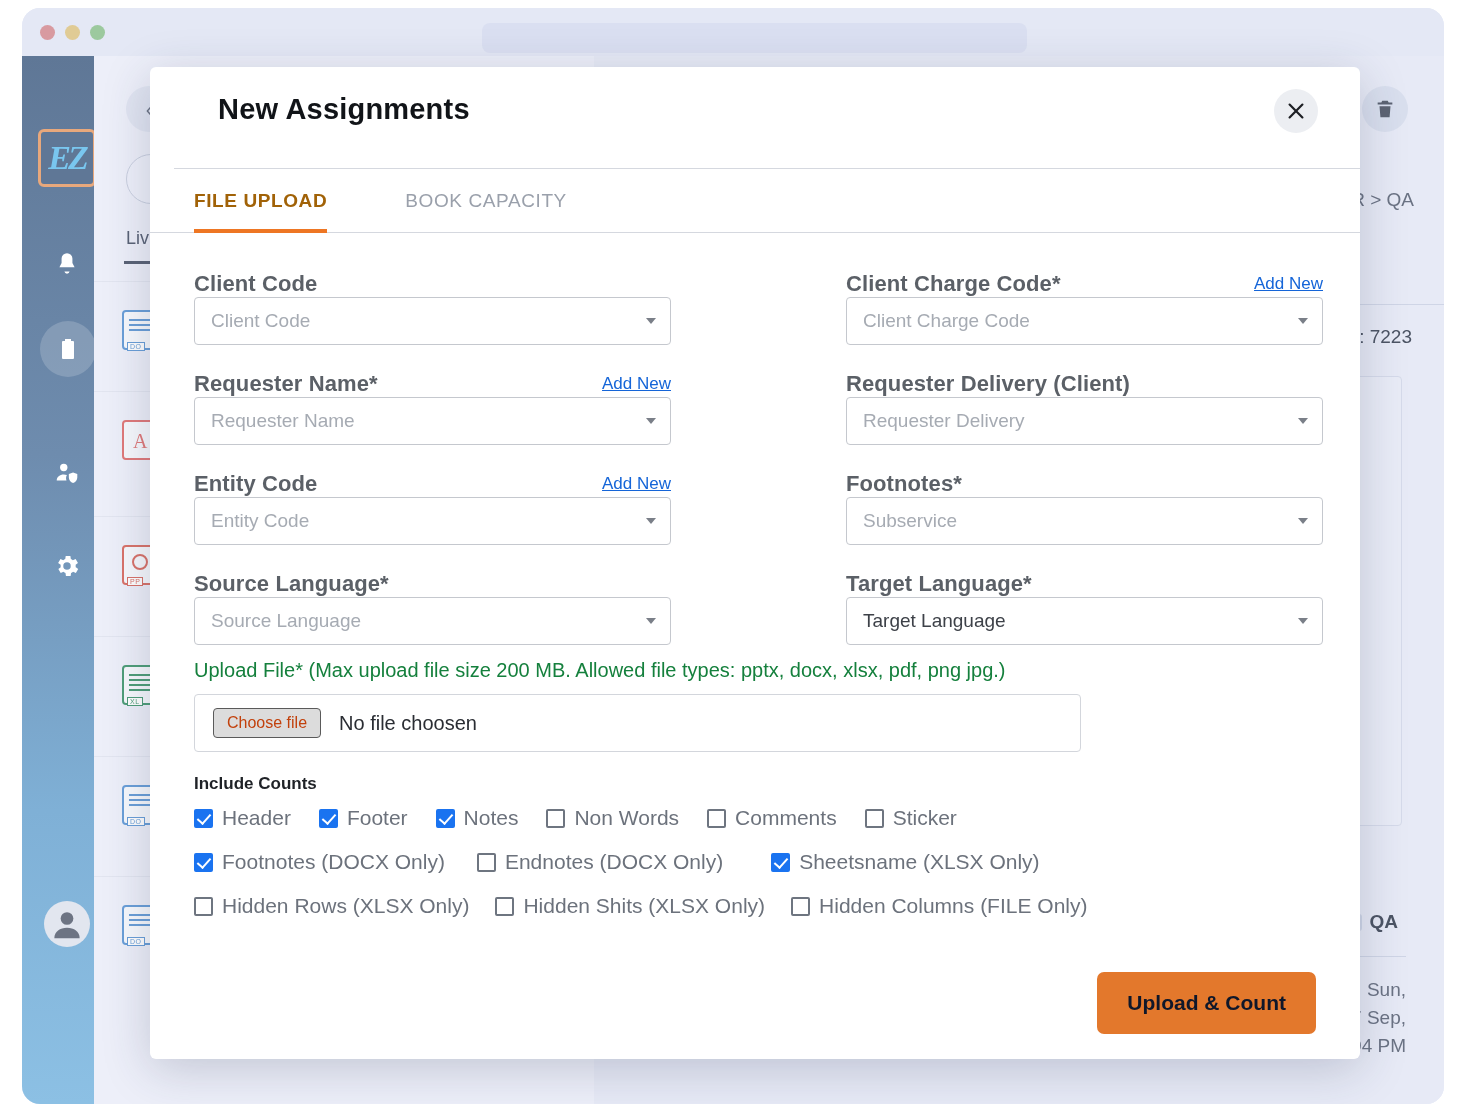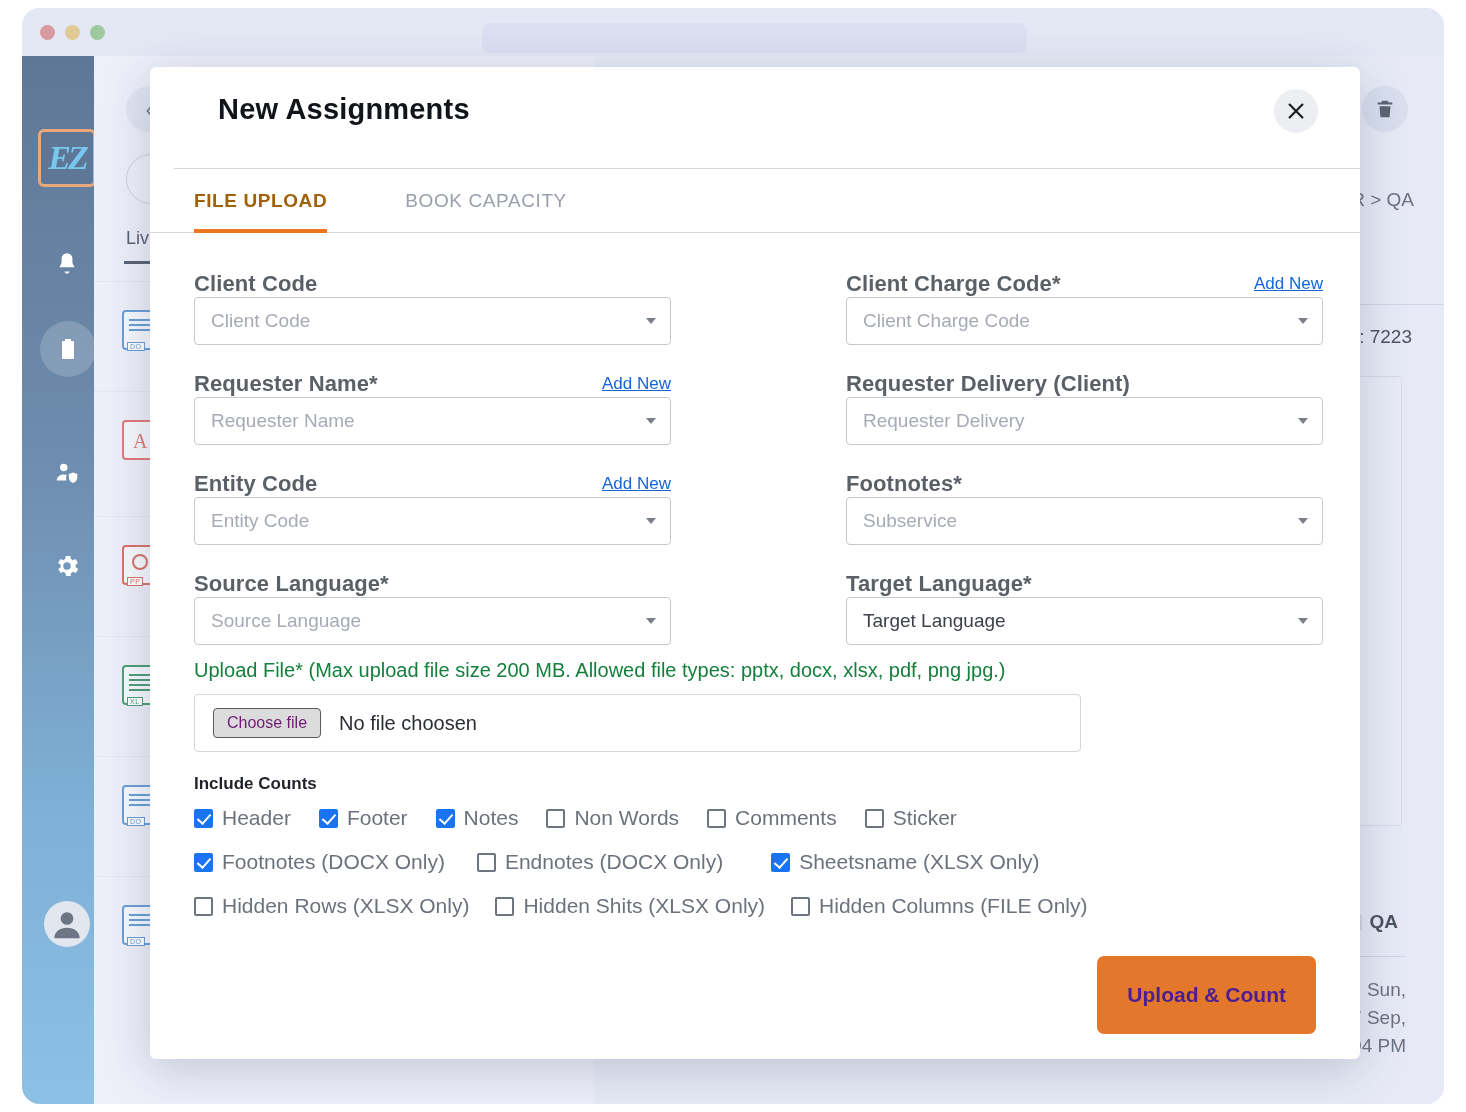--- a/index.html
+++ b/index.html
@@ -278,21 +278,21 @@
   #file-input-box {
     width: 887px; height: 58px;
     border: 1px solid #d3d6dc; border-radius: 4px;
     background: #fff;
     display: flex; align-items: center; padding: 0 18px; gap: 18px;
   }
   #choose-file-btn {
     border: 1px solid #5a5a5a;
     background: #dcdcdc;
     border-radius: 4px;
-    font-size: 16px; color: #701a75;
+    font-size: 16px; color: #c2410c;
     padding: 5px 13px;
     font-family: "Liberation Sans", sans-serif;
     cursor: pointer;
   }
   #file-status { font-size: 20px; color: #2a2d33; }
 
   #include-counts-label {
     margin-top: 22px; margin-bottom: 12px;
     font-size: 17px; font-weight: bold; color: #1f2227;
   }
@@ -314,23 +314,23 @@
   .cb.checked .box::after {
     content: ""; position: absolute;
     left: 4px; top: 0px; width: 6px; height: 11px;
     border: solid #fff; border-width: 0 2.4px 2.4px 0;
     transform: rotate(42deg);
   }
   .cb .cb-label { font-size: 21px; color: #6c727c; white-space: nowrap; }
 
   #upload-count-btn {
     position: absolute; right: 0; bottom: 0;
-    background: #e3782c; color: #4c1d95;
+    background: #e3782c; color: #0f172a;
     border: none; border-radius: 7px;
-    padding: 27px 30px;
+    padding: 19px 30px;
     font-size: 21px; font-weight: bold;
     font-family: "Liberation Sans", sans-serif;
     cursor: pointer;
     text-align: right;
   }
   #footer-area { position: relative; height: 96px; margin-top: 4px; }
 </style>
 </head>
 <body>
 

